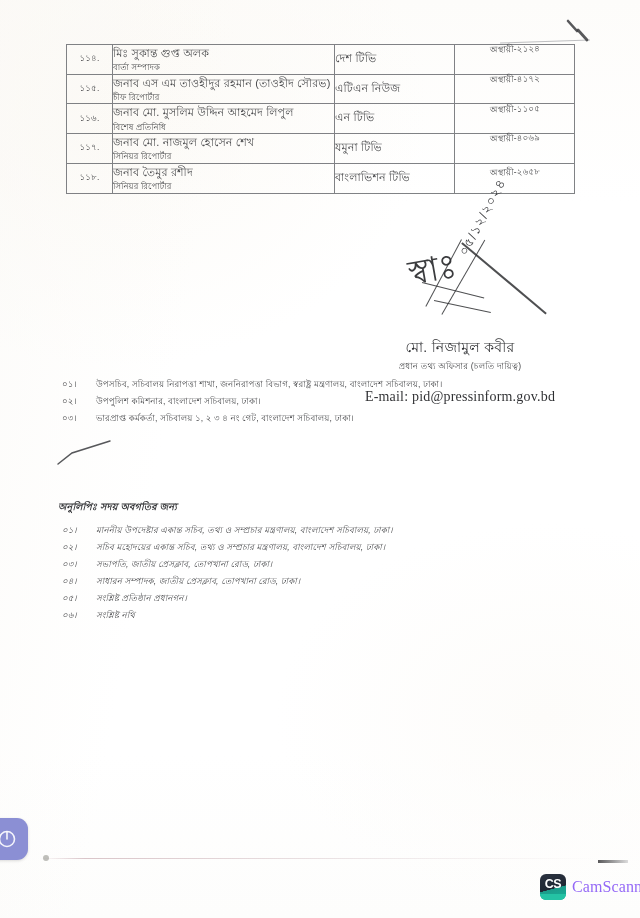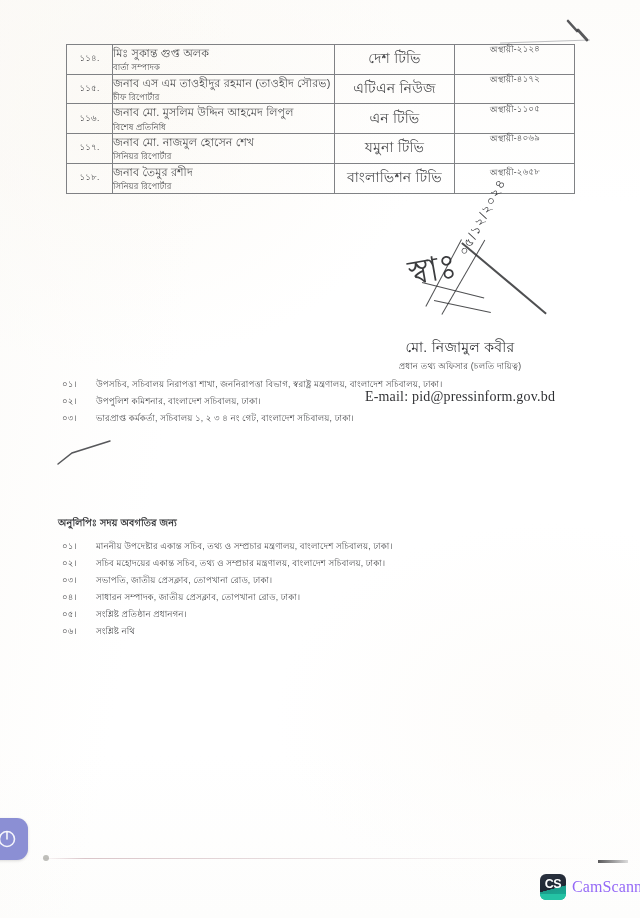--- a/index.html
+++ b/index.html
@@ -74,22 +74,22 @@
     padding: 4px 0;
   }
   .cell-name {
     padding: 4px 4px 4px 7px;
     line-height: 1.48;
   }
   .nm-line1 { font-size: 11px; display: block; letter-spacing: 0.15px; }
   .nm-line2 { font-size: 8.4px; display: block; letter-spacing: 0.15px; }
 
   .cell-org {
-    text-align: center;
-    font-size: 14px;
+    text-align: left;
+    font-size: 11px;
     letter-spacing: 0.2px;
     padding: 4px 2px;
   }
   .cell-pass {
     text-align: center;
     font-size: 8.6px;
     letter-spacing: 0.2px;
     padding: 4px 2px;
     position: relative;
   }
@@ -161,21 +161,21 @@
   #sig-email {
     font-size: 14px;
     letter-spacing: 0.2px;
     margin-top: 15px;
     font-family: "Liberation Serif", "DejaVu Serif", serif;
   }
 
   
   .list-section { position: absolute; left: 58px; width: 540px; }
   #distribution-section { top: 380px; }
-  #copy-section        { top: 516px; }
+  #copy-section        { top: 500px; font-style: italic; }
 
   .section-heading {
     font-size: 9.6px;
     font-weight: bold;
     letter-spacing: 0.2px;
     margin-bottom: 11px;
   }
   .num-list { margin: 0; padding: 0; list-style: none; }
   .num-item {
     display: flex;

